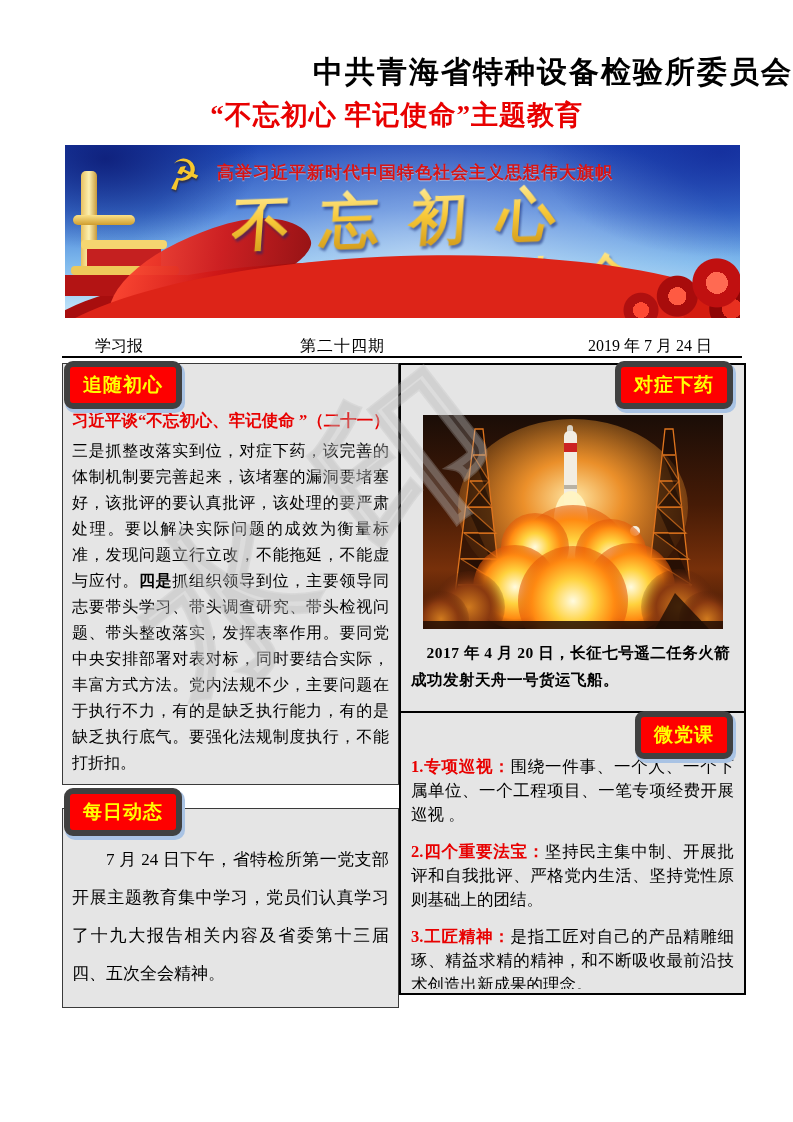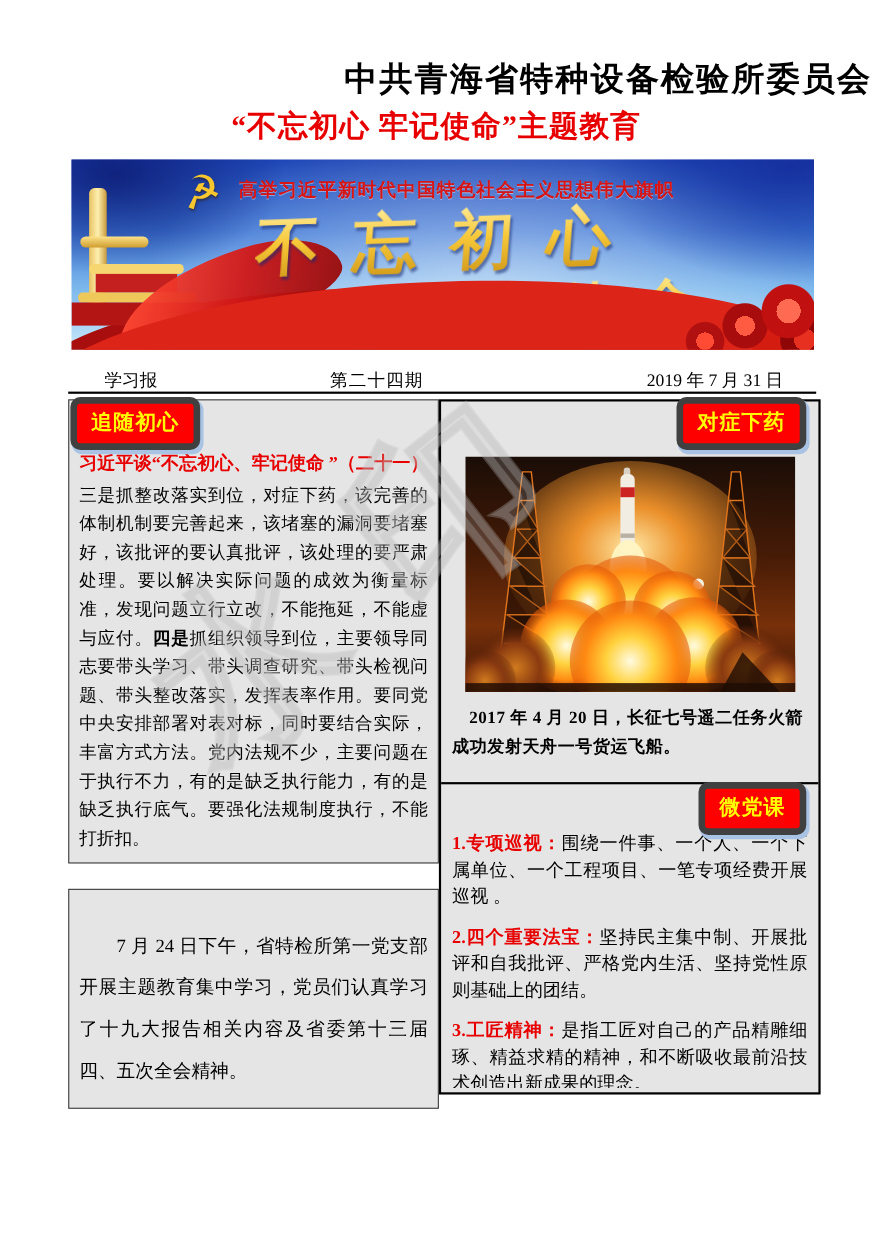--- a/index.html
+++ b/index.html
@@ -127,25 +127,26 @@
     <div class="banner-slogan">高举习近平新时代中国特色社会主义思想伟大旗帜</div>
     <div class="callig callig-1">不忘初心</div>
     <div class="callig callig-2">牢记使命</div>
     <div class="wave-front"></div>
     <div class="flowers"></div>
   </div>
 
   <div class="masthead">
     <span class="mast-name">学习报</span>
     <span class="mast-issue">第二十四期</span>
-    <span class="mast-date">2019 年 7 月 31 日</span>
+    <span class="mast-date">2019 年 7 月 24 日</span>
   </div>
   <div class="mast-rule"></div>
 
   <div class="badge badge-b1">追随初心</div>
+  <div class="badge badge-b2">每日动态</div>
   <div class="badge badge-b3">对症下药</div>
   <div class="badge badge-b4">微党课</div>
 
   <div class="box left-box1">
     <div class="box1-inner">
       <p class="study-heading">习近平谈“不忘初心、牢记使命 ”（二十一）</p>
       <p class="study-body"><span>三是抓整改落实到位，对症下药，该完善的体制机制要完善起来，该堵塞的漏洞要堵塞好，该批评的要认真批评，该处理的要严肃处理。要以解决实际问题的成效为衡量标准，发现问题立行立改，不能拖延，不能虚与应付。</span><b>四是</b><span>抓组织领导到位，主要领导同志要带头学习、带头调查研究、带头检视问题、带头整改落实，发挥表率作用。要同党中央安排部署对表对标，同时要结合实际，丰富方式方法。党内法规不少，主要问题在于执行不力，有的是缺乏执行能力，有的是缺乏执行底气。要强化法规制度执行，不能打折扣。</span></p>
       <p class="attribution">——摘自习近平 2019 年 7 月 15 日至 16 日在内蒙古自治区考察时的讲话</p>
     </div>
   </div>

